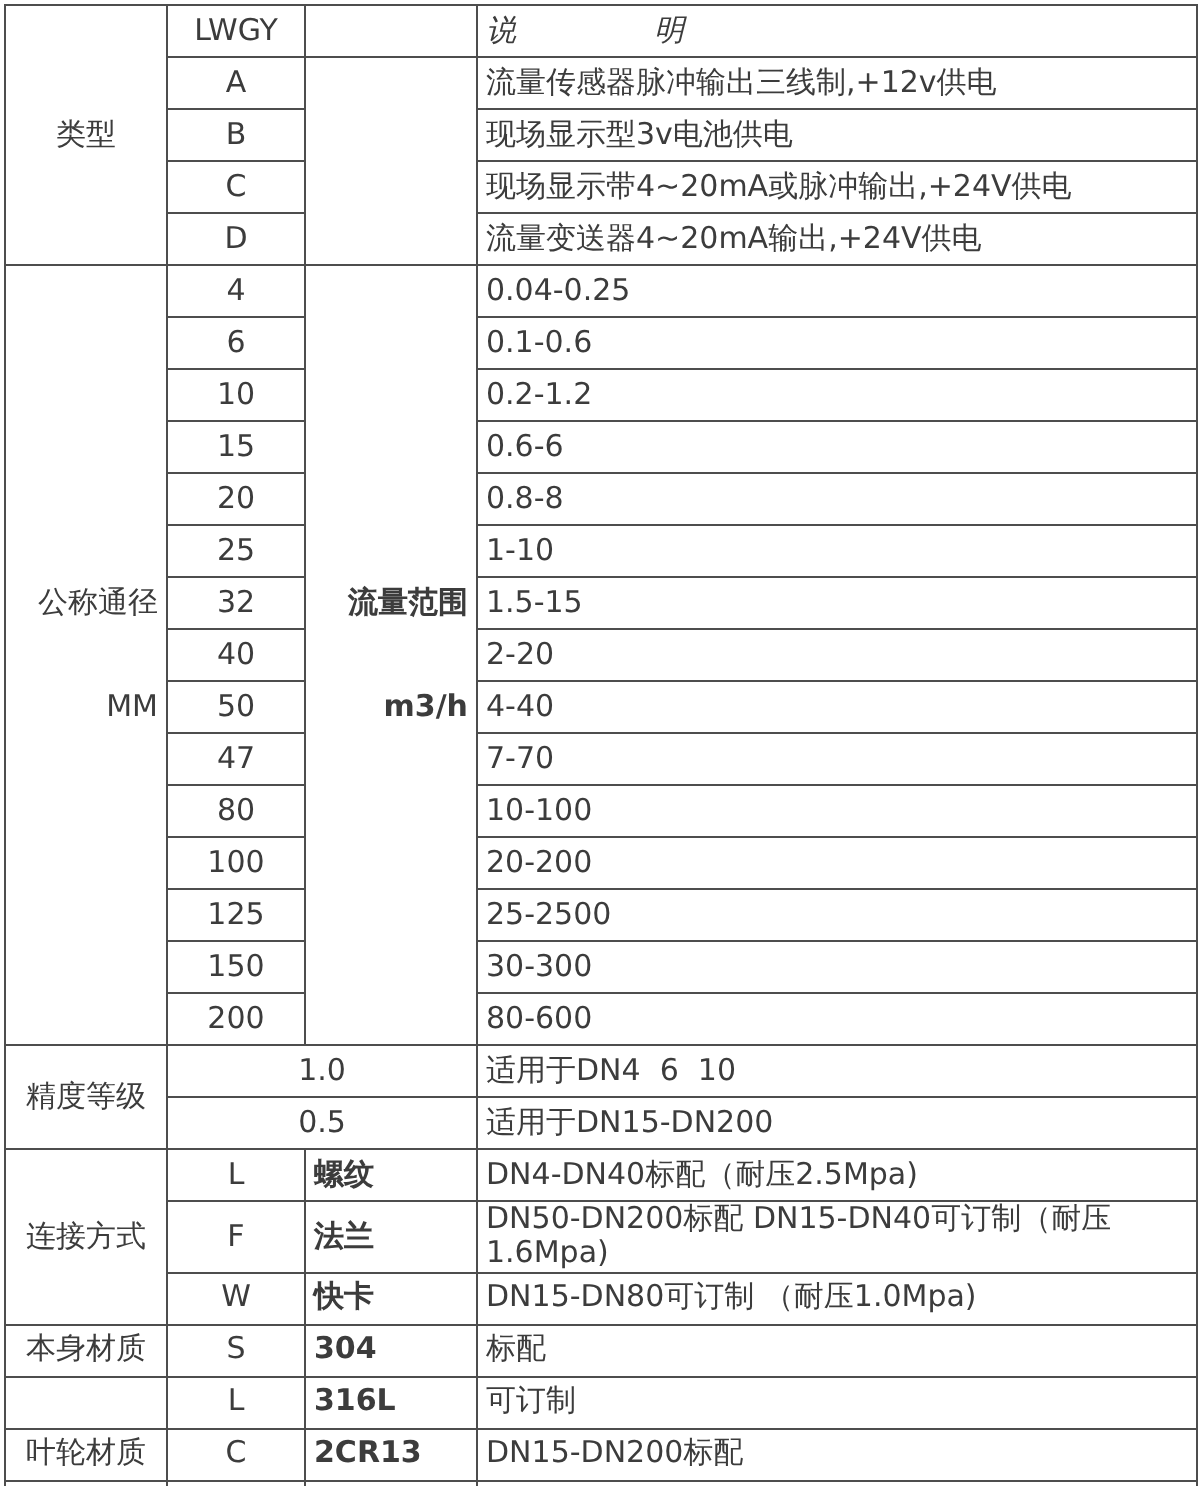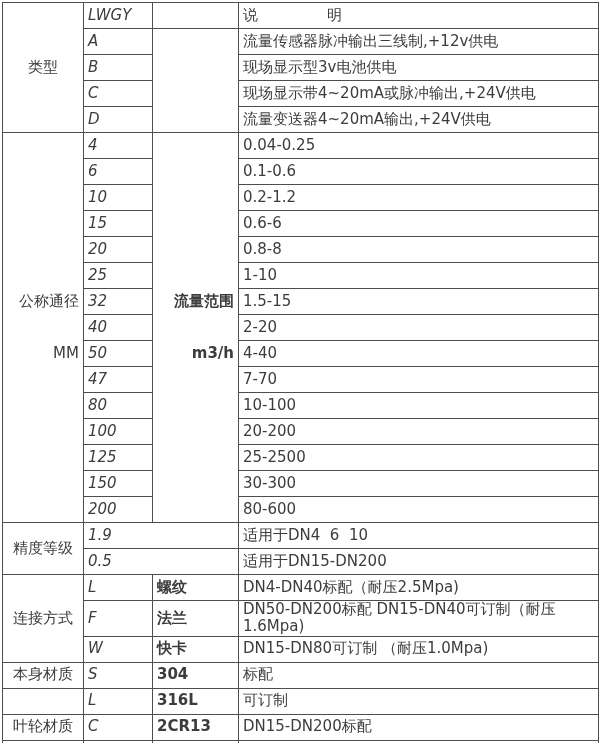--- a/index.html
+++ b/index.html
@@ -21,25 +21,25 @@
     white-space:pre-wrap;
     overflow:hidden;
     vertical-align:middle;
     height:25px;
   }
   col.c1 { width:81px; }
   col.c2 { width:69px; }
   col.c3 { width:86px; }
   col.c4 { width:360px; }
   td.lbl  { text-align:center; }
-  td.code { text-align:left;font-style:italic; }
+  td.code { text-align:center; }
   td.mid  { text-align:left;font-weight:bold; }
   td.mid.center { text-align:center; }
   td.desc { text-align:left; }
-  td.hdr  { letter-spacing:4.6em; }
+  td.hdr  { letter-spacing:4.6em;font-style:italic; }
   .line { display:block; text-align:right; }
 </style>
 </head>
 <body>
 
 <div class="page">
   <table class="spec">
     <colgroup>
         <col class="c1">
         <col class="c2">
@@ -136,21 +136,21 @@
         <td class="code">150</td>
         <td class="desc">30-300</td>
       </tr>
       <tr>
         <td class="code">200</td>
         <td class="desc">80-600</td>
       </tr>
 
       <tr>
         <td class="lbl" rowspan="2">精度等级</td>
-        <td class="code" colspan="2">1.9</td>
+        <td class="code" colspan="2">1.0</td>
         <td class="desc">适用于DN4  6  10</td>
       </tr>
       <tr>
         <td class="code" colspan="2">0.5</td>
         <td class="desc">适用于DN15-DN200</td>
       </tr>
 
       <tr>
         <td class="lbl" rowspan="3">连接方式</td>
         <td class="code">L</td>

